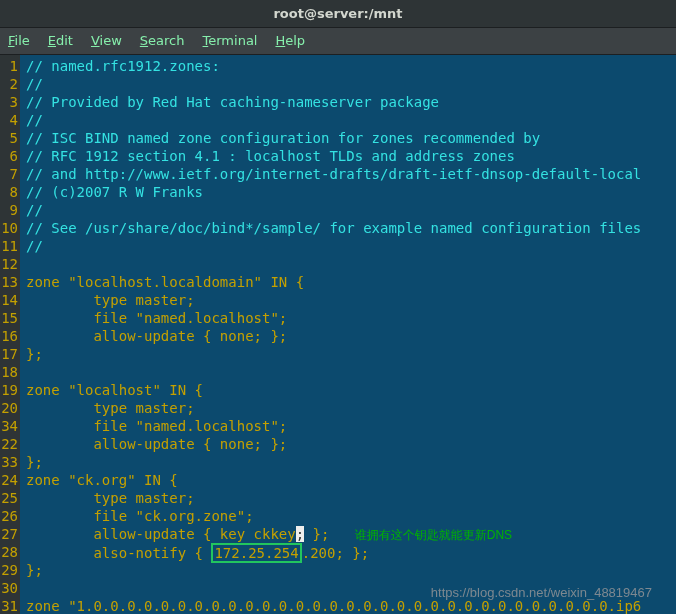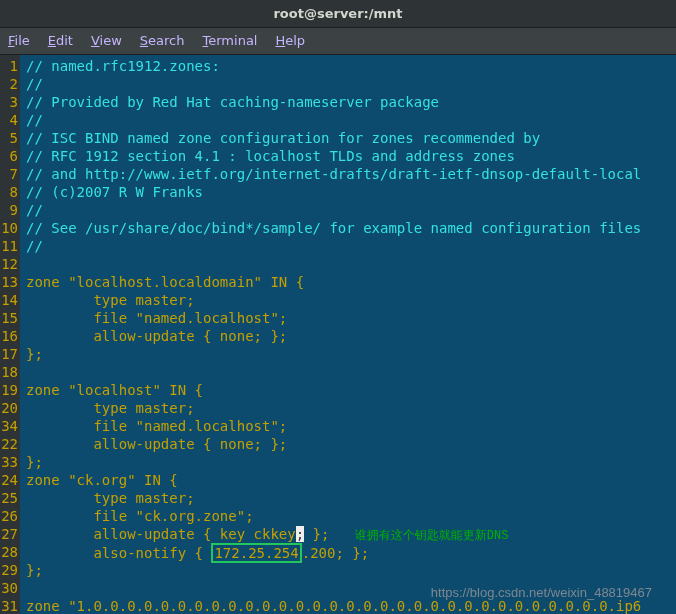--- a/index.html
+++ b/index.html
@@ -17,21 +17,21 @@
   color: #d3d7cf;
   text-align: center;
   padding: 6px 0;
   font-family: "DejaVu Sans", sans-serif;
   font-weight: bold;
   font-size: 13px;
   border-bottom: 1px solid #1c1f21;
 }
 .menubar {
   background: #3c4144;
-  color: #c4b5fd;
+  color: #86efac;
   display: flex;
   gap: 18px;
   padding: 5px 8px 6px;
   font-family: "DejaVu Sans", sans-serif;
   font-size: 13px;
   border-bottom: 1px solid #1c1f21;
 }
 .menubar span { cursor: pointer; }
 .menubar span u { text-decoration: underline; }
 .editor {
@@ -64,21 +64,21 @@
   color: #2e3436;
 }
 .hl-box {
   border: 2px solid #22c55e;
   padding: 0 1px;
   display: inline-block;
   line-height: 16px;
 }
 .annot {
   color: #00b300;
-  font-family: Liberation Mono, monospace;
+  font-family: Liberation Sans, sans-serif;
   font-size: 12px;
 }
 .watermark {
   position: absolute;
   right: 24px;
   bottom: 14px;
   color: #8a8f94;
   font-family: sans-serif;
   font-size: 13px;
   opacity: 0.9;

